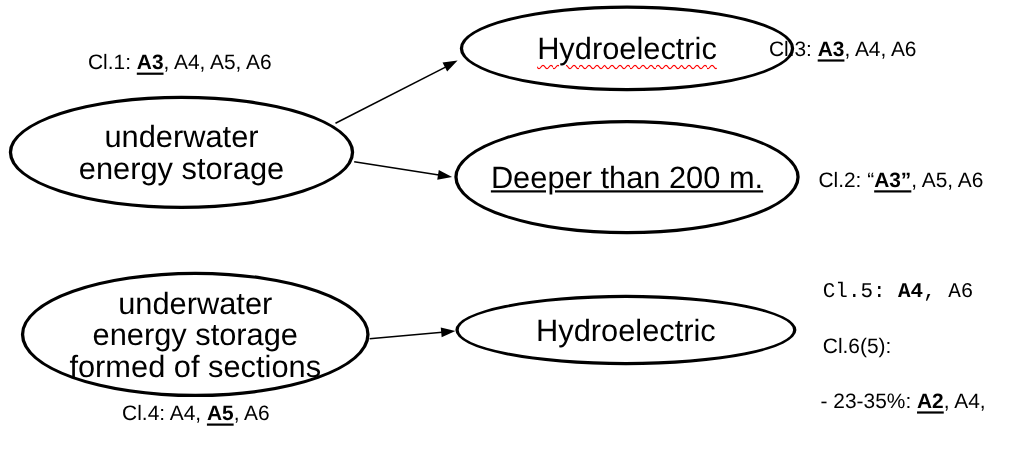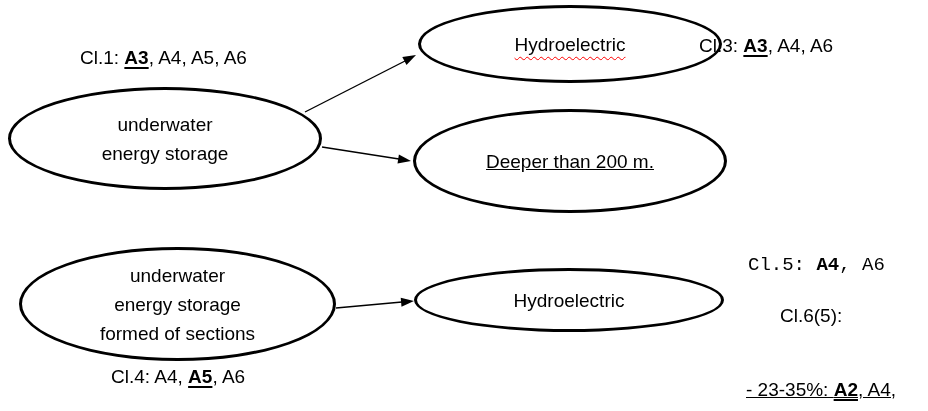--- a/index.html
+++ b/index.html
@@ -17,21 +17,21 @@
     position: absolute;
     box-sizing: border-box;
     border: 3px solid #000000;
     border-radius: 50%;
     background: transparent;
     display: flex;
     flex-direction: column;
     align-items: center;
     justify-content: center;
     text-align: center;
-    font-size: 19px;
+    font-size: 28px;
     line-height: 29px;
     white-space: nowrap;
   }
   .e1 { left: 8px;   top: 87px;  width: 314px; height: 103px; }
   .e2 { left: 418px; top: 5px;   width: 304px; height: 78px;  }
   .e3 { left: 413px; top: 109px; width: 314px; height: 104px; text-decoration: underline; }
   .e4 { left: 19px;  top: 247px; width: 317px; height: 114px; }
   .e5 { left: 414px; top: 268px; width: 310px; height: 64px;  }
   .misspelled {
     text-decoration-line: underline;
@@ -44,23 +44,23 @@
     position: absolute;
     font-size: 19px;
     line-height: 23px;
     white-space: nowrap;
   }
   .cl1 { left: 80px;  top: 46px;  }
   .cl3 { left: 699px; top: 34px;  }
   .cl2 { left: 744px; top: 153px; }
   .cl4 { left: 111px; top: 365px; }
   .cl5 { left: 748px; top: 254px; font-family: Liberation Mono, monospace; }
-  .cl6h  { left: 780px; top: 304px; }
+  .cl6h  { left: 748px; top: 304px; }
   .cl6l1 { left: 746px; top: 336px; }
-  .cl6l2 { left: 746px; top: 378px; text-decoration: underline; }
+  .cl6l2 { left: 746px; top: 354px; }
   .em-u {
     font-weight: 700;
     text-decoration: underline;
     text-decoration-thickness: 1.5px;
     text-underline-offset: 3px;
   }
   .em-b { font-weight: 700; }
 </style>
 </head>
 <body>
@@ -98,20 +98,21 @@
   </div>
 
   <div class="ellipse e5">
     <span>Hydroelectric</span>
   </div>
 
   <div class="ann cl1"><span>Cl.1: </span><span class="em-u">A3</span><span>, A4, A5, A6</span></div>
 
   <div class="ann cl3"><span>Cl.3: </span><span class="em-u">A3</span><span>, A4, A6</span></div>
 
+  <div class="ann cl2"><span>Cl.2: “</span><span class="em-u">A3”</span><span>, A5, A6</span></div>
 
   <div class="ann cl4"><span>Cl.4: A4, </span><span class="em-u">A5</span><span>, A6</span></div>
 
   <div class="ann cl5"><span>Cl.5: </span><span class="em-b">A4</span><span>, A6</span></div>
 
   <div class="ann cl6h">Cl.6(5):</div>
 
 
   <div class="ann cl6l2"><span>- 23-35%: </span><span class="em-u">A2</span><span>, A4,</span></div>
 

